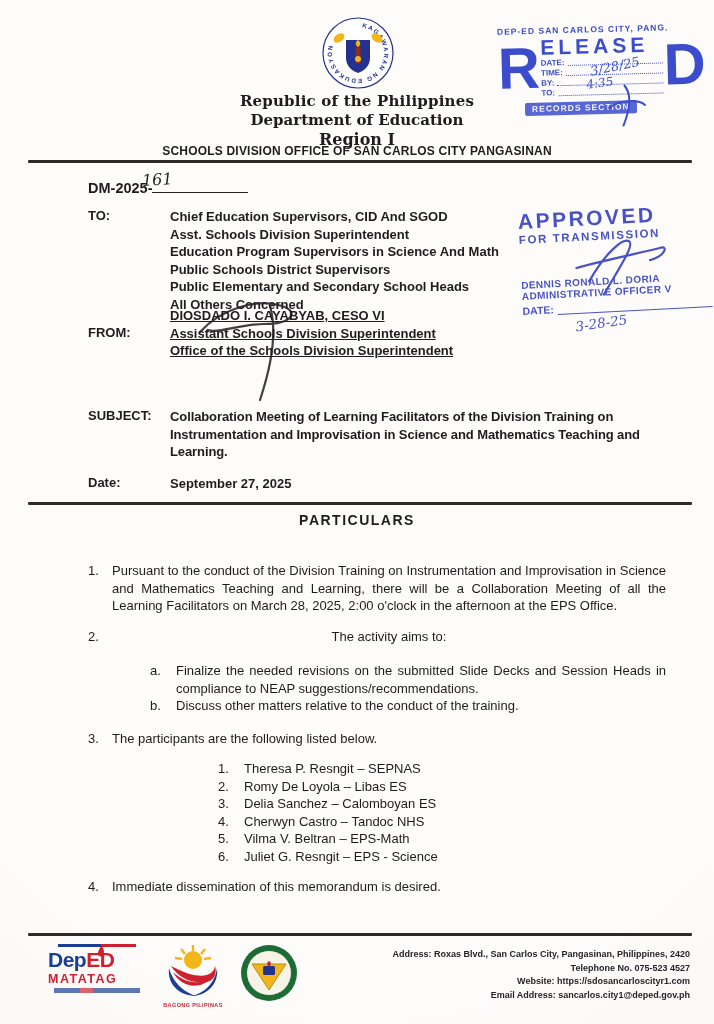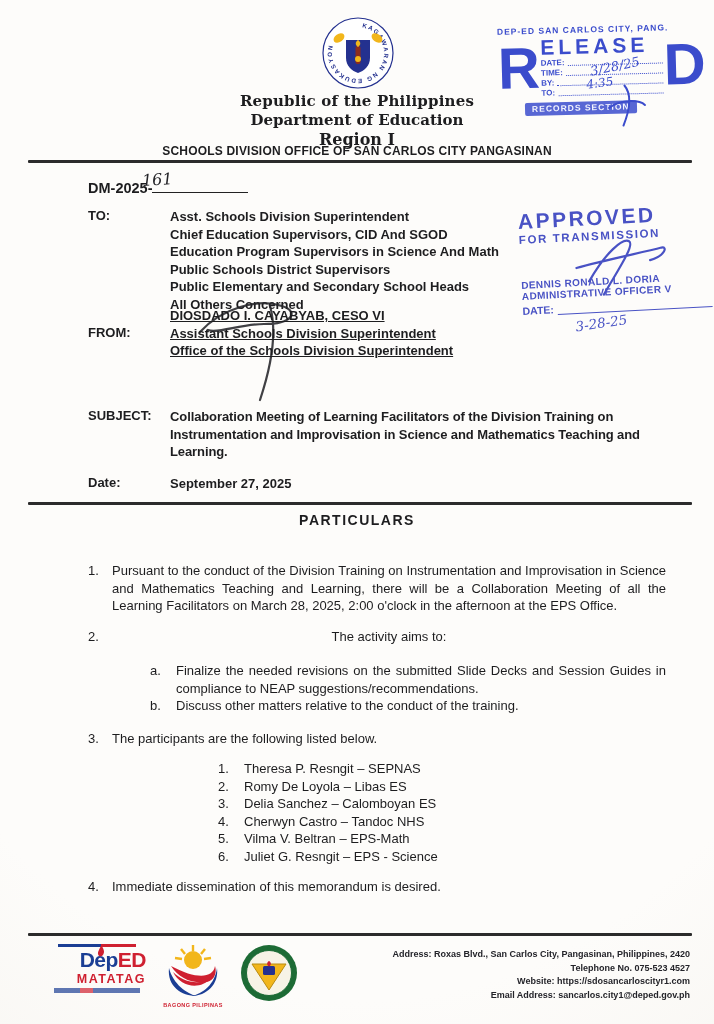--- a/index.html
+++ b/index.html
@@ -59,21 +59,21 @@
   .ap-2{font-size:11.5px;font-weight:bold;letter-spacing:1.6px;margin-top:2px;}
   .ap-name{font-size:10px;font-weight:bold;letter-spacing:.4px;margin-top:34px;white-space:nowrap;}
   .ap-title{font-size:10px;font-weight:bold;letter-spacing:.4px;}
   .ap-date{font-size:10.5px;font-weight:bold;margin-top:3px;display:flex;align-items:flex-end;}
   .ap-date .line{flex:1;border-bottom:1.4px solid #4049c2;margin-left:4px;}
   .ap-sig{position:absolute;left:38px;top:26px;}
   .ap-date-hand{position:absolute;left:52px;top:108px;font-size:13.5px;color:#4049c2;transform:rotate(-5deg);white-space:nowrap;}
   .main-sig{position:absolute;left:192px;top:292px;}
   
   .footer-logos{position:absolute;left:48px;top:944px;display:flex;align-items:flex-start;gap:14px;}
-  .deped-logo{width:98px;text-align:right;position:relative;}
+  .deped-logo{width:98px;text-align:left;position:relative;}
   .deped-bars{height:3px;background:linear-gradient(90deg,#1b3e94 55%,#cf2030 55%);margin:0 10px 2px;}
   .deped-word{font-size:21px;font-weight:900;letter-spacing:-.5px;line-height:1;}
   .deped-word .dep{color:#1b3e94;}
   .deped-word .ed{color:#cf2030;}
   .deped-flame{position:absolute;left:47px;top:1px;}
   .matatag{font-size:12.5px;font-weight:900;color:#cf2030;letter-spacing:1.5px;margin-top:2px;}
   .matatag-bars{height:5px;margin:2px 6px 0;background:
      linear-gradient(90deg,#1b3e94 0 30%,#cf2030 30% 45%,#1b3e94 45% 100%);opacity:.7;}
   .bagong{width:66px;text-align:center;}
   .bagong-cap{font-size:5.5px;font-weight:900;color:#cf2030;letter-spacing:.4px;margin-top:-2px;}
@@ -141,22 +141,22 @@
   <div class="hdr hdr-office">SCHOOLS DIVISION OFFICE OF SAN CARLOS CITY PANGASINAN</div>
   <div class="rule rule-top"></div>
 
   <div class="memo-no">
     <span>DM-2025-</span><span class="blank"></span>
   </div>
   <div class="hand memo-no-hand">161</div>
 
   <div class="lbl" style="top:208px">TO:</div>
   <div class="val to-lines">
+    <div>Chief Education Supervisors, CID  And SGOD</div>
     <div>Asst. Schools Division Superintendent</div>
-    <div>Chief Education Supervisors, CID  And SGOD</div>
     <div>Education Program Supervisors in Science And Math</div>
     <div>Public Schools District Supervisors</div>
     <div>Public Elementary and Secondary School Heads</div>
     <div>All Others Concerned</div>
   </div>
 
   <div class="stamp-approved">
     <div class="ap-1">APPROVED</div>
     <div class="ap-2">FOR TRANSMISSION</div>
     <svg class="ap-sig" width="110" height="70">
@@ -197,21 +197,21 @@
     <div class="txt">Pursuant to the conduct of the Division Training on Instrumentation and Improvisation in Science and Mathematics Teaching and Learning, there will be a Collaboration Meeting of all the Learning Facilitators on March 28, 2025, 2:00 o'clock in the afternoon at the EPS Office.</div>
   </div>
 
   <div class="item" style="top:628px">
     <span class="num">2.</span>
     <div class="txt" style="text-align:center">The activity aims to:</div>
   </div>
 
   <div class="subitem" style="top:662px">
     <span class="num">a.</span>
-    <div class="txt">Finalize the needed revisions on the submitted Slide Decks and Session Guides in compliance to NEAP suggestions/recommendations.</div>
+    <div class="txt">Finalize the needed revisions on the submitted Slide Decks and Session Heads in compliance to NEAP suggestions/recommendations.</div>
   </div>
 
   <div class="subitem" style="top:697px">
     <span class="num">b.</span>
     <div class="txt" style="text-align:left">Discuss other matters relative to the conduct of the training.</div>
   </div>
 
   <div class="item" style="top:730px">
     <span class="num">3.</span>
     <div class="txt" style="text-align:left">The participants are the following listed below.</div>

